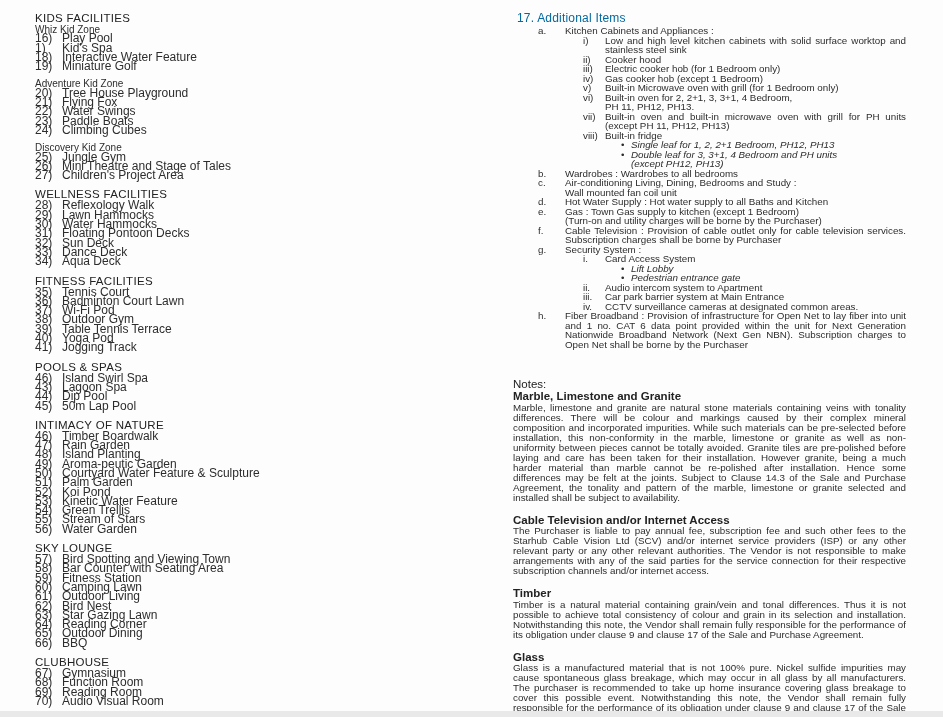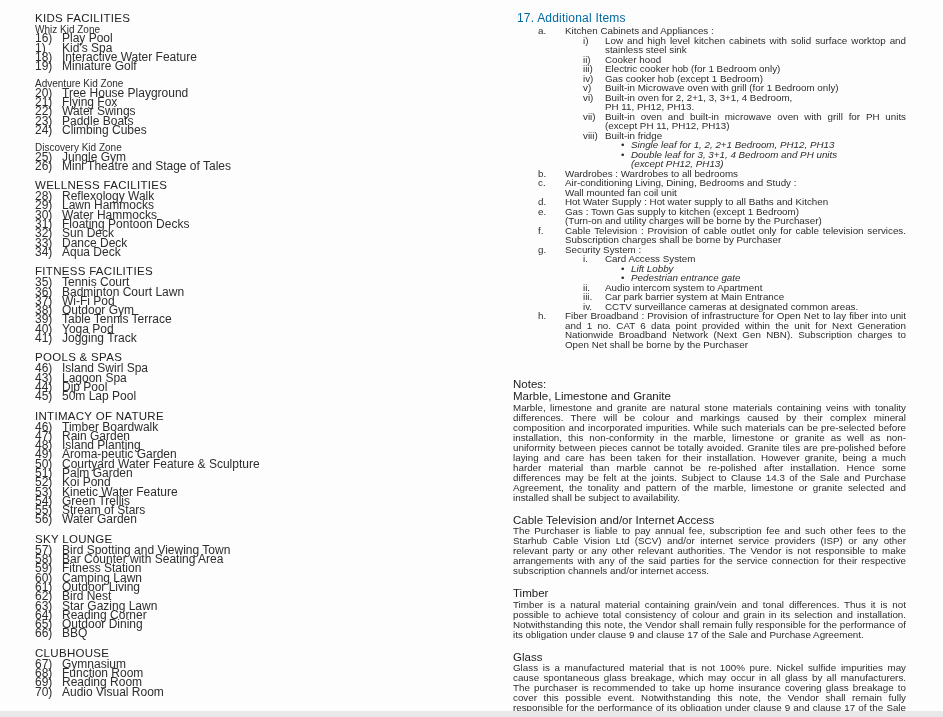--- a/index.html
+++ b/index.html
@@ -37,21 +37,21 @@
   .rc-subbody { flex:1; text-align:justify; white-space:pre-line; }
   .rc-bullet { display:flex; margin-left:16px; }
   .rc-bullet .marker { flex:none; width:10px; }
   .rc-bullet .btxt { flex:1;font-style:italic; }
 
   
   .notes { margin-top:29px; }
   .notes-heading { font-size:11.5px; line-height:12px; color:#222; }
   .note-block { margin-top:11px; }
   .note-block:first-child { margin-top:0; }
-  .note-title { font-size:11.5px; line-height:12.5px; color:#222; }
+  .note-title { font-size:11.5px; line-height:12.5px; color:#222;font-weight:bold; }
   .note-body { font-size:9.8px; line-height:10px; text-align:justify; }
 </style>
 </head>
 <body>
 
 <div class="page">
 
   <div class="col-left" id="left-col">
       <div class="lc-section">
         <div class="lc-heading">KIDS FACILITIES</div>
@@ -99,20 +99,24 @@
         </div>
         <div class="lc-group">
           <div class="lc-sub">Discovery Kid Zone</div>
           <div class="lc-row">
             <span class="lc-num">25)</span>
             <span class="lc-label">Jungle Gym</span>
           </div>
           <div class="lc-row">
             <span class="lc-num">26)</span>
             <span class="lc-label">Mini Theatre and Stage of Tales</span>
+          </div>
+          <div class="lc-row">
+            <span class="lc-num">27)</span>
+            <span class="lc-label">Children's Project Area</span>
           </div>
         </div>
       </div>
       <div class="lc-section">
         <div class="lc-heading">WELLNESS FACILITIES</div>
         <div class="lc-group">
           <div class="lc-row">
             <span class="lc-num">28)</span>
             <span class="lc-label">Reflexology Walk</span>
           </div>

